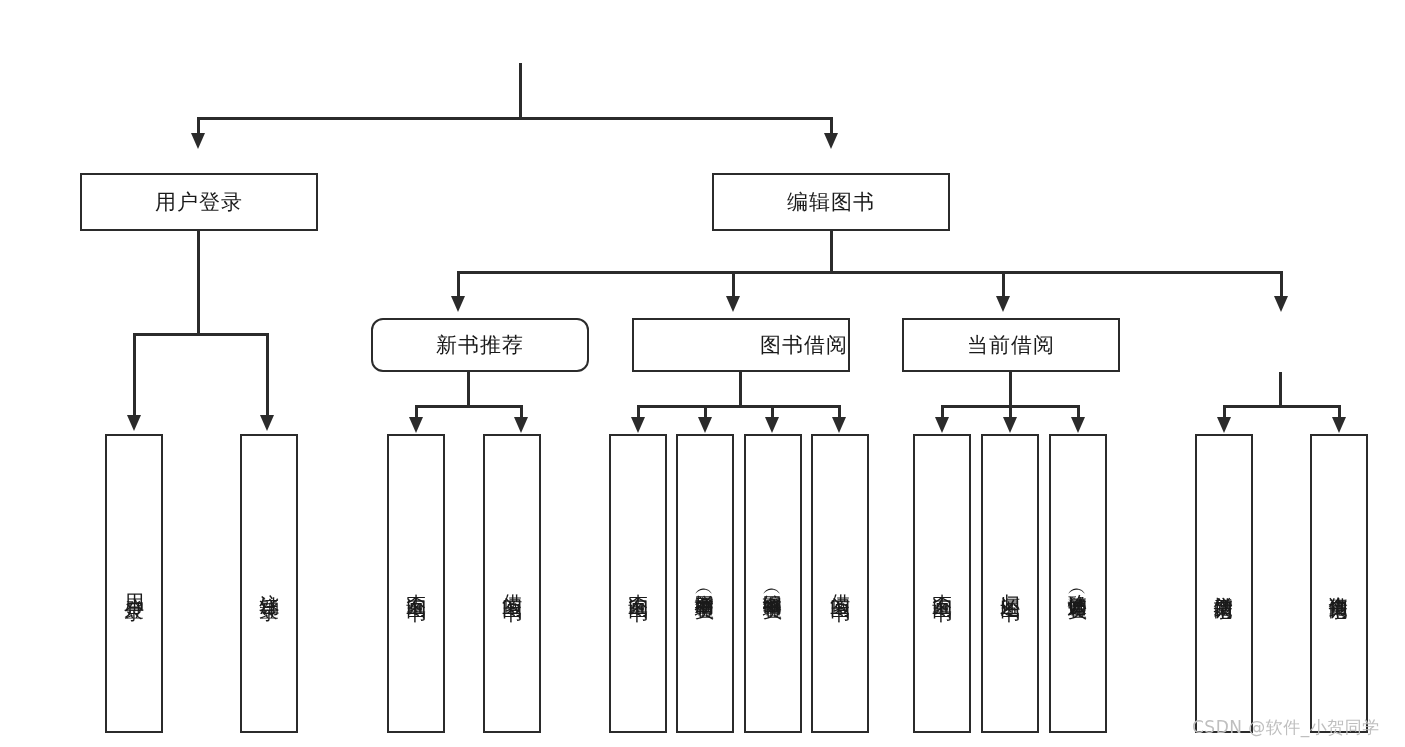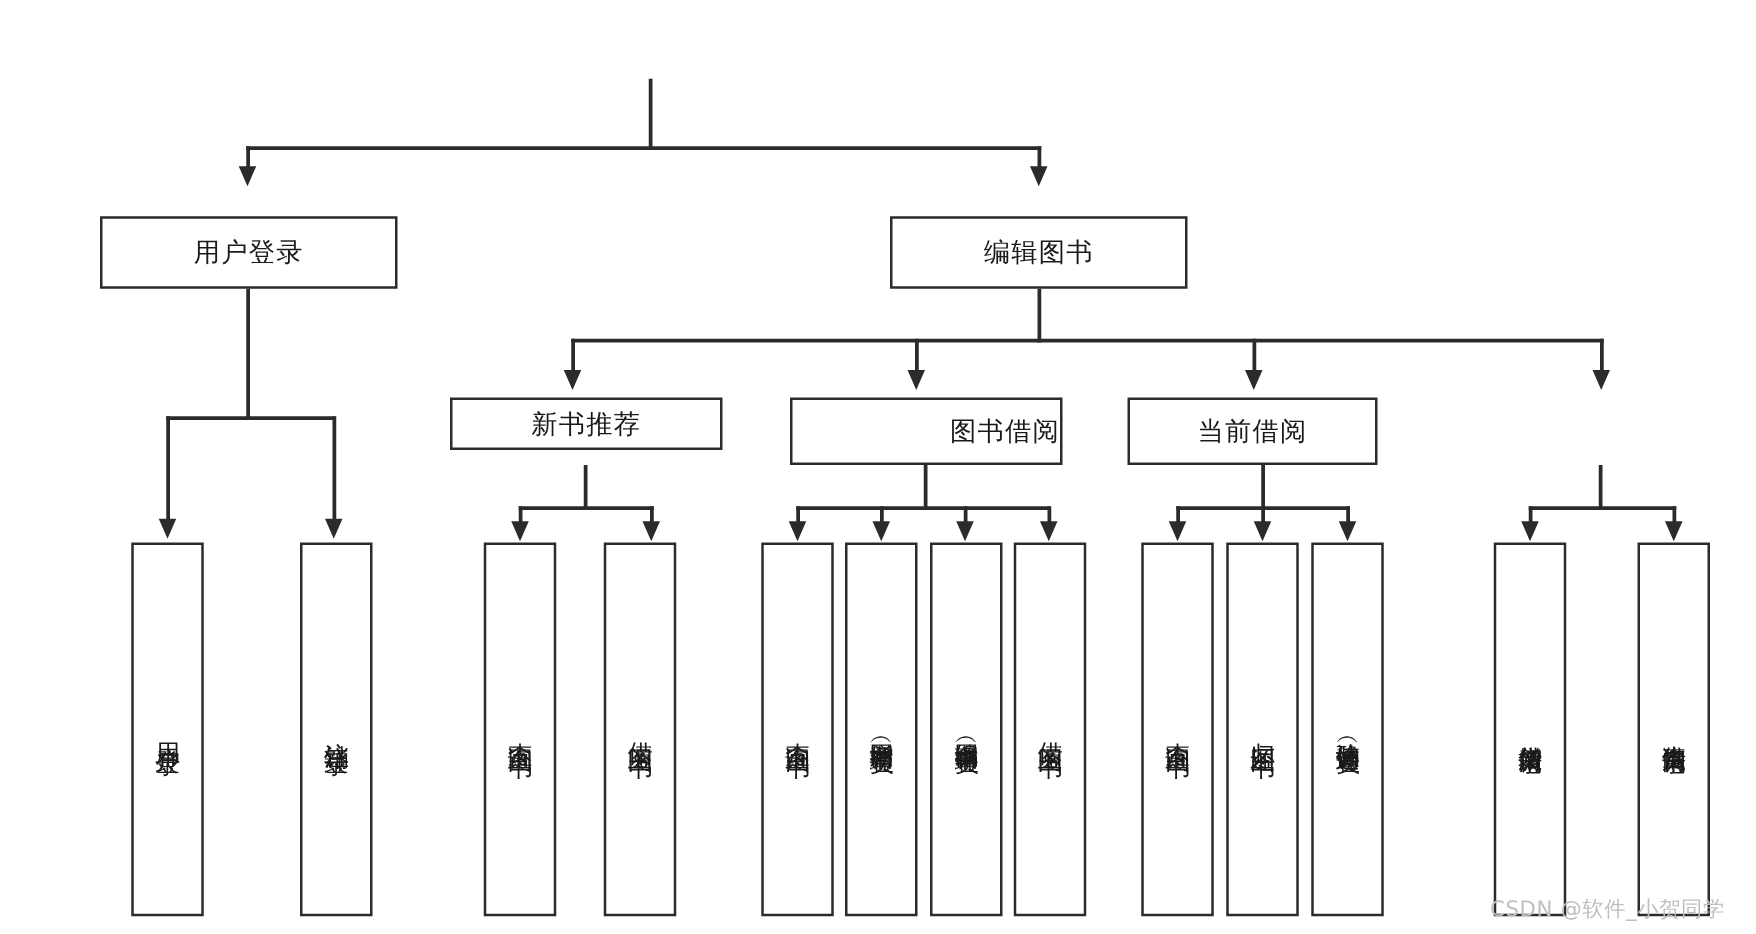--- a/index.html
+++ b/index.html
@@ -116,27 +116,27 @@
 
   <div class="vline" style="left:457px; top:271px; width:3px; height:28px;"></div>
   <div class="arrow" style="left:451px; top:296px;"></div>
   <div class="vline" style="left:732px; top:271px; width:3px; height:28px;"></div>
   <div class="arrow" style="left:726px; top:296px;"></div>
   <div class="vline" style="left:1002px; top:271px; width:3px; height:28px;"></div>
   <div class="arrow" style="left:996px; top:296px;"></div>
   <div class="vline" style="left:1280px; top:271px; width:3px; height:28px;"></div>
   <div class="arrow" style="left:1274px; top:296px;"></div>
 
-  <div class="node horiz" style="left:360px; top:318px; width:218px; height:42px;">
+  <div class="node horiz" style="left:371px; top:318px; width:218px; height:54px;border-radius:12px;">
     <span class="node-label">新书推荐</span>
   </div>
   <div class="node horiz" style="left:632px; top:318px; width:218px; height:54px;justify-content:flex-end;">
     <span class="node-label">图书借阅</span>
   </div>
-  <div class="node horiz" style="left:902px; top:318px; width:200px; height:54px;">
+  <div class="node horiz" style="left:902px; top:318px; width:218px; height:54px;">
     <span class="node-label">当前借阅</span>
   </div>
 
   <div class="vline" style="left:467px; top:372px; width:3px; height:36px;"></div>
   <div class="hline" style="left:415px; top:405px; width:108px; height:3px;"></div>
   <div class="vline" style="left:415px; top:405px; width:3px; height:14px;"></div>
   <div class="arrow" style="left:409px; top:417px;"></div>
   <div class="vline" style="left:520px; top:405px; width:3px; height:14px;"></div>
   <div class="arrow" style="left:514px; top:417px;"></div>
 

